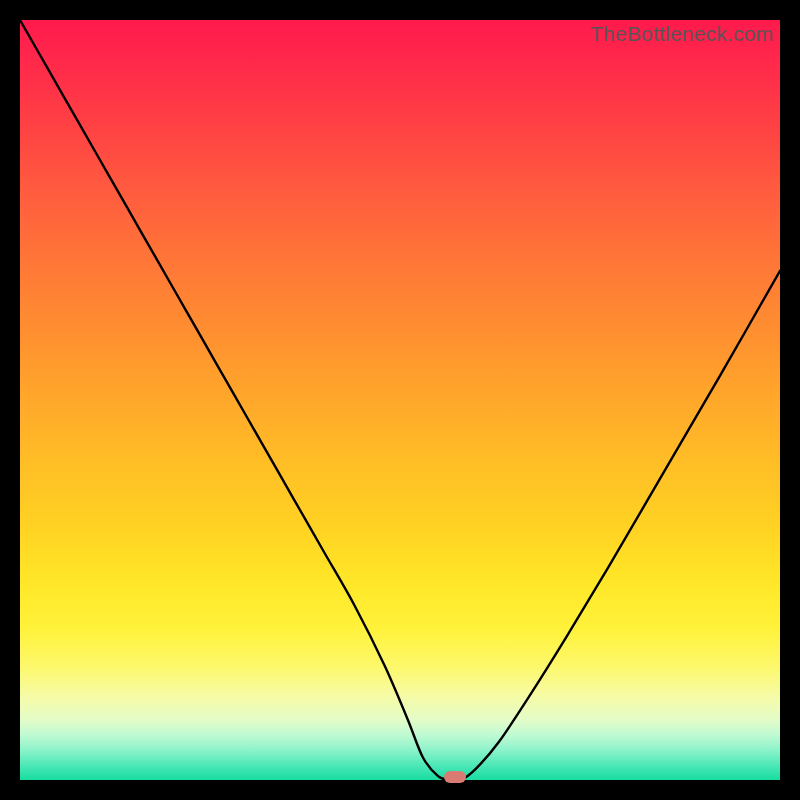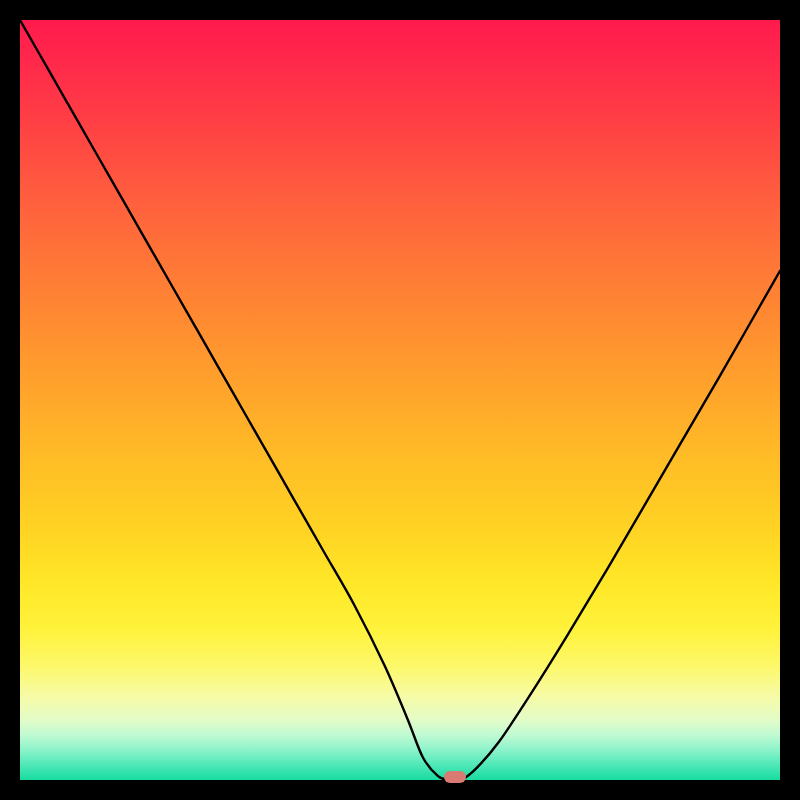--- a/index.html
+++ b/index.html
@@ -69,20 +69,21 @@
     background: #d97a73;
     transform: translate(-50%, -50%);
   }
 </style>
 </head>
 <body>
 
 <div class="frame">
   <div class="plot">
 
+    <span class="watermark">TheBottleneck.com</span>
 
     <svg class="curve" viewBox="0 0 760 760" preserveAspectRatio="none">
       <path id="curve-path" fill="none" stroke="#000000" stroke-width="2.4" stroke-linecap="round" stroke-linejoin="round" d="M 0.00 0.00 C 4.86 8.51, 20.67 36.18, 30.40 53.20 C 40.13 70.22, 51.07 89.38, 60.80 106.40 C 70.53 123.42, 81.47 142.58, 91.20 159.60 C 100.93 176.62, 111.87 195.78, 121.60 212.80 C 131.33 229.82, 142.27 248.98, 152.00 266.00 C 161.73 283.02, 172.67 302.18, 182.40 319.20 C 192.13 336.22, 203.07 355.38, 212.80 372.40 C 222.53 389.42, 233.47 408.58, 243.20 425.60 C 252.93 442.62, 263.87 461.78, 273.60 478.80 C 283.33 495.82, 294.27 514.98, 304.00 532.00 C 313.73 549.02, 324.67 566.96, 334.40 585.20 C 344.13 603.44, 356.29 627.76, 364.80 646.00 C 373.31 664.24, 381.52 684.61, 387.60 699.20 C 393.68 713.79, 397.94 728.08, 402.80 737.20 C 407.66 746.32, 413.74 752.55, 418.00 756.20 C 422.26 759.85, 425.75 759.39, 429.40 760.00 C 433.05 760.61, 436.54 761.82, 440.80 760.00 C 445.06 758.18, 449.92 754.68, 456.00 748.60 C 462.08 742.52, 470.29 733.55, 478.80 722.00 C 487.31 710.45, 498.26 693.42, 509.20 676.40 C 520.14 659.38, 533.82 637.49, 547.20 615.60 C 560.58 593.71, 576.99 566.35, 592.80 539.60 C 608.61 512.85, 628.98 477.58, 646.00 448.40 C 663.02 419.22, 680.96 388.82, 699.20 357.20 C 717.44 325.58, 750.27 267.82, 760.00 250.80"></path>
     </svg>
 
     <div id="marker" class="marker" style="left: 434.72px; top: 757px; background: rgb(217, 122, 115);"></div>
   </div>
 </div>
 
 </body></html>

